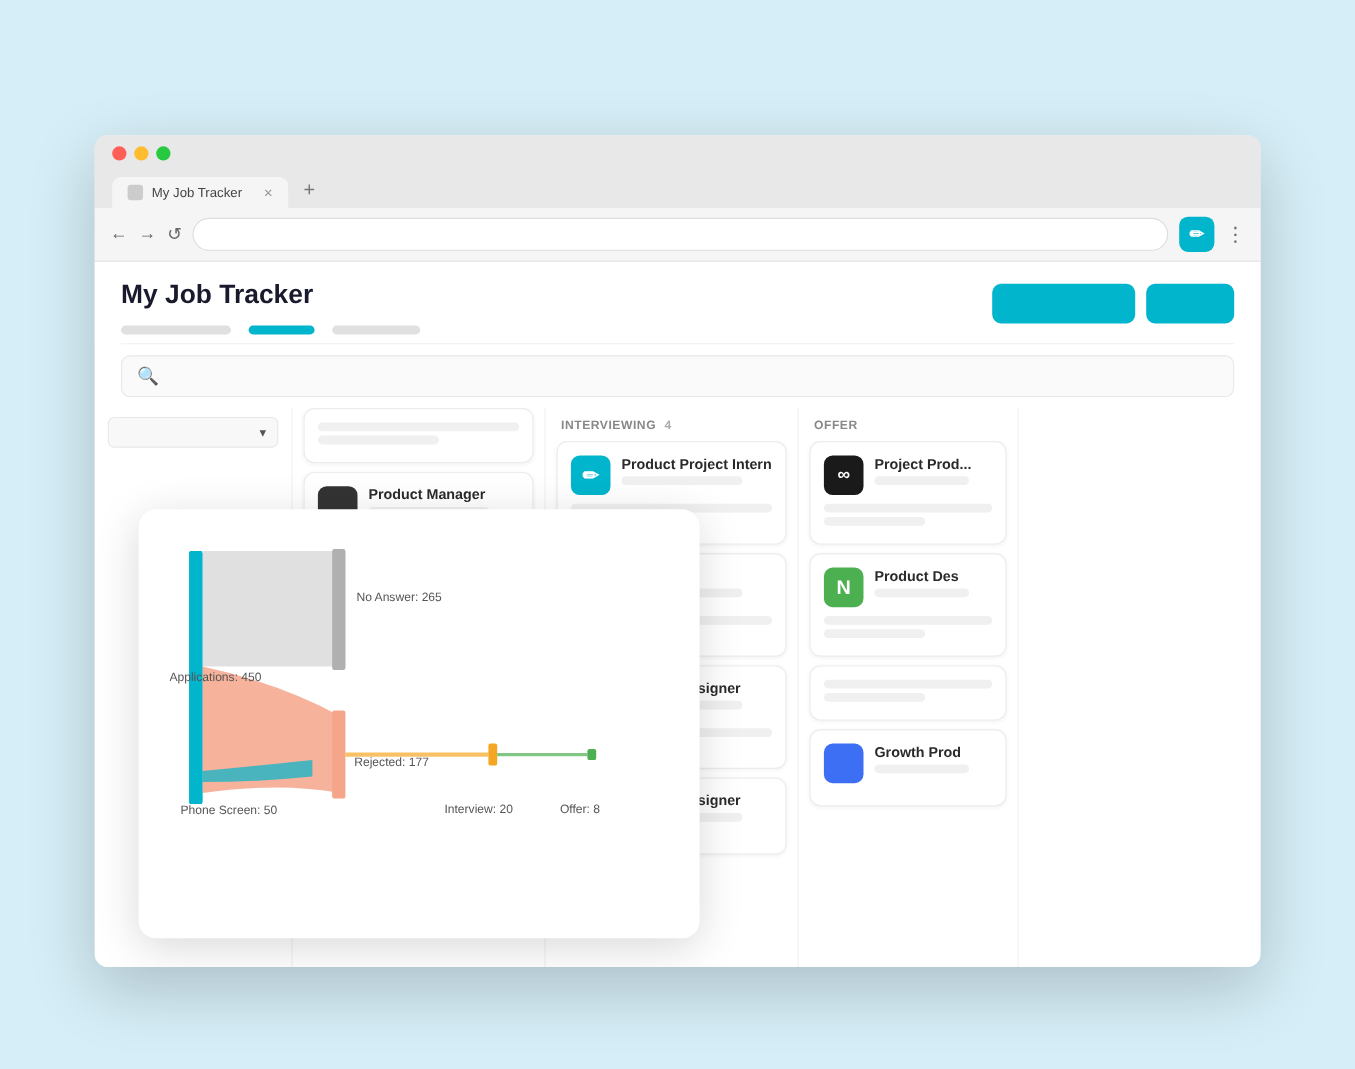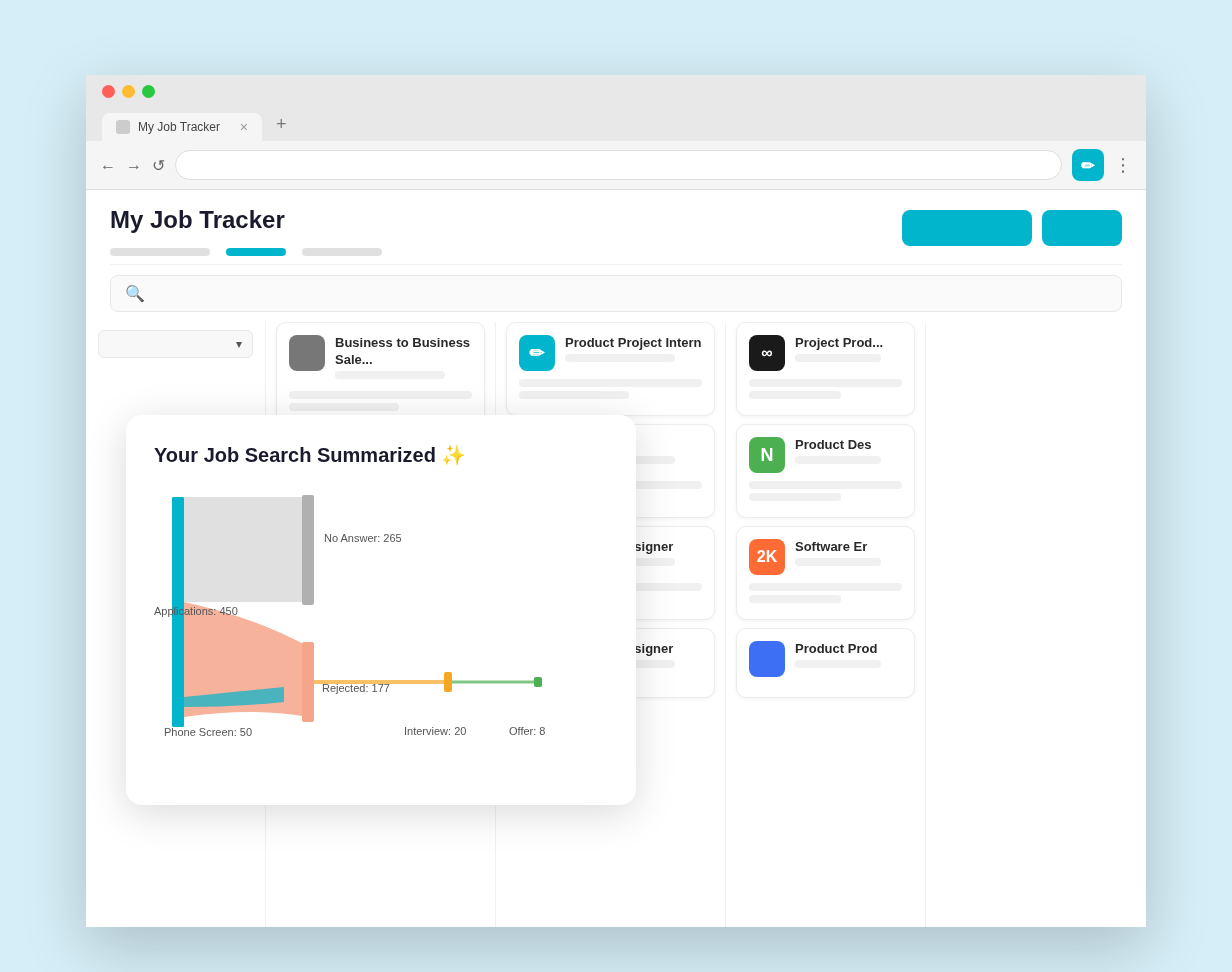--- a/index.html
+++ b/index.html
@@ -10,23 +10,23 @@
       height: 972px;
       overflow: hidden;
       display: flex;
       align-items: center;
       justify-content: center;
     }
 
     
     .browser-window {
       width: 1060px;
-      height: 852px;
+      height: 756px;
       background: #f0f0f0;
-      border-radius: 0;
+      border-radius: 12px;
       box-shadow: 0 20px 60px rgba(0,0,0,0.2);
       overflow: hidden;
       position: relative;
       margin-top: 30px;
     }
 
     
     .browser-chrome {
       background: #e8e8e8;
       padding: 10px 16px 0;
@@ -445,27 +445,20 @@
           <span>▾</span>
         </div>
       </div>
 
       <div class="kanban-columns">
 
         <div class="kanban-col">
           <div class="kanban-cards">
 
             <div class="job-card">
-              <div class="card-top">
-                <div class="company-logo logo-gray"></div>
-                <div class="card-info">
-                  <div class="card-job-title">Business to Business Sale...</div>
-                  <div class="card-skeleton medium"></div>
-                </div>
-              </div>
               <div class="card-skeleton full"></div>
               <div class="card-skeleton short"></div>
             </div>
 
             <div class="job-card">
               <div class="card-top">
                 <div class="company-logo logo-dark"></div>
                 <div class="card-info">
                   <div class="card-job-title">Product Manager</div>
                   <div class="card-skeleton medium"></div>
@@ -493,20 +486,24 @@
                 <div class="card-info">
                   <div class="card-job-title">Design Engineer</div>
                   <div class="card-skeleton medium"></div>
                 </div>
               </div>
             </div>
           </div>
         </div>
 
         <div class="kanban-col">
+          <div class="kanban-col-header">
+            <span>INTERVIEWING</span>
+            <span class="col-count">4</span>
+          </div>
           <div class="kanban-cards">
 
             <div class="job-card">
               <div class="card-top">
                 <div class="company-logo logo-teal" style="font-size:18px;">✏</div>
                 <div class="card-info">
                   <div class="card-job-title">Product Project Intern</div>
                   <div class="card-skeleton medium"></div>
                 </div>
               </div>
@@ -544,20 +541,23 @@
                 <div class="card-info">
                   <div class="card-job-title">Product Designer</div>
                   <div class="card-skeleton medium"></div>
                 </div>
               </div>
             </div>
           </div>
         </div>
 
         <div class="kanban-col" style="flex: 0 0 200px;">
+          <div class="kanban-col-header">
+            <span>OFFER</span>
+          </div>
           <div class="kanban-cards">
 
             <div class="job-card">
               <div class="card-top">
                 <div class="company-logo logo-black" style="font-size:16px;">∞</div>
                 <div class="card-info">
                   <div class="card-job-title">Project Prod...</div>
                   <div class="card-skeleton medium"></div>
                 </div>
               </div>
@@ -571,52 +571,41 @@
                 <div class="card-info">
                   <div class="card-job-title">Product Des</div>
                   <div class="card-skeleton medium"></div>
                 </div>
               </div>
               <div class="card-skeleton full"></div>
               <div class="card-skeleton short"></div>
             </div>
 
             <div class="job-card">
-              <div class="card-top">
-                <div class="company-logo" style="background:#ff6b35;">2K</div>
-                <div class="card-info">
-                  <div class="card-job-title">Software Er</div>
-                  <div class="card-skeleton medium"></div>
-                </div>
-              </div>
               <div class="card-skeleton full"></div>
               <div class="card-skeleton short"></div>
             </div>
 
             <div class="job-card">
               <div class="card-top">
                 <div class="company-logo" style="background:#3d6ff5;"></div>
                 <div class="card-info">
-                  <div class="card-job-title">Product Prod</div>
+                  <div class="card-job-title">Growth Prod</div>
                   <div class="card-skeleton medium"></div>
                 </div>
               </div>
             </div>
           </div>
         </div>
 
       </div>
     </div>
   </div>
 
   <div class="sankey-overlay">
-    <div class="sankey-title">
-      <span>Your Job Search Summarized</span>
-      <span class="sparkle">✨</span>
-    </div>
 
     <div class="sankey-chart">
       <svg width="460" height="260" viewBox="0 0 460 260">
 
         <rect x="18" y="10" width="12" height="230" fill="#00b5cc" rx="2"></rect>
 
         <path d="M30 10 Q120 10 160 10 L160 115 Q120 115 30 115 Z" fill="#d8d8d8" opacity="0.8"></path>
 
         <path d="M30 115 Q100 130 155 160 L155 230 Q100 220 30 230 Z" fill="#f4a58a" opacity="0.85"></path>
 

